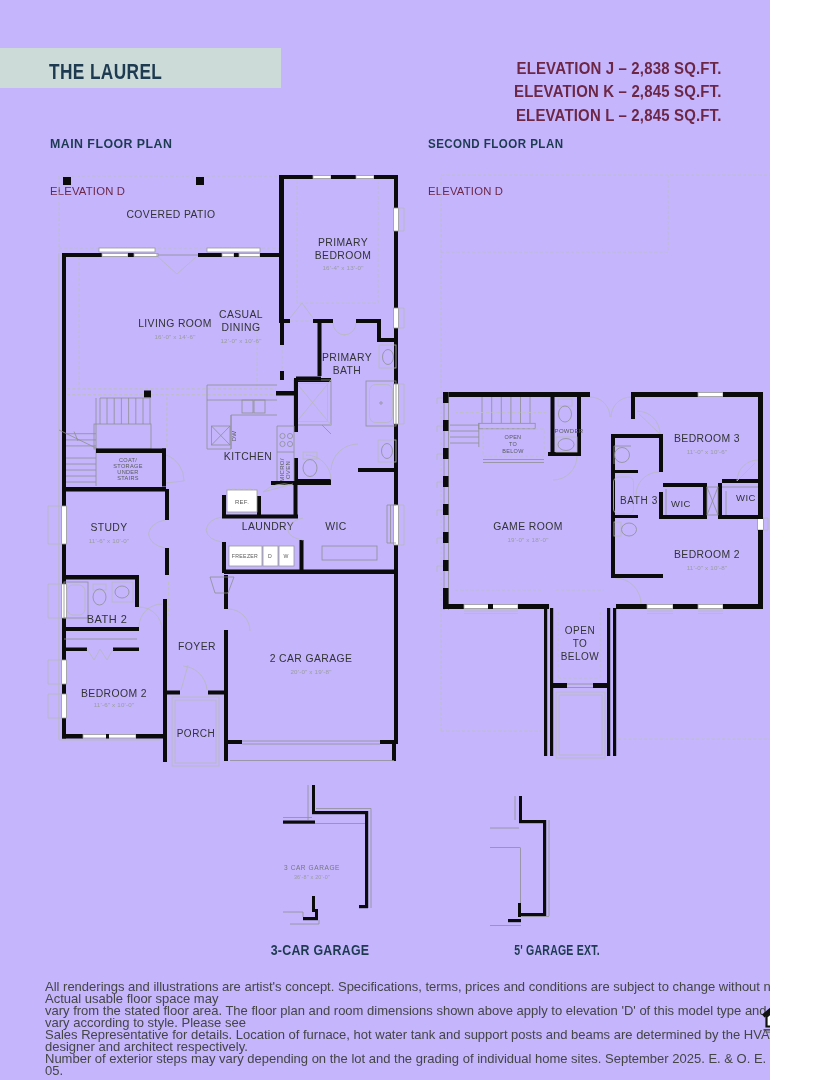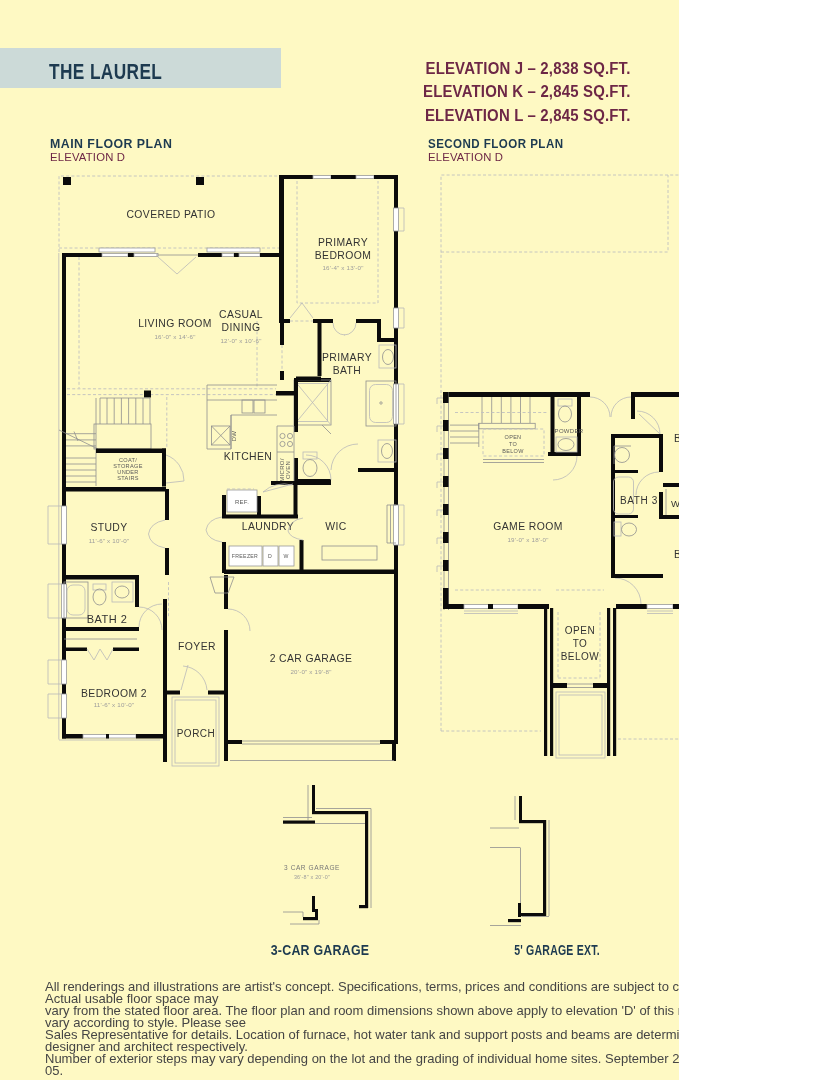--- a/index.html
+++ b/index.html
@@ -1,25 +1,25 @@
 <!DOCTYPE html>
 <html><head>
 <meta charset="utf-8">
 <style>
   html,body{margin:0;padding:0;background:#fff;}
-  #page{position:relative;width:679px;height:1080px;background:#fef9c3;overflow:hidden;
+  #page{position:relative;width:770px;height:1080px;background:#c4b5fd;overflow:hidden;
         font-family:"Liberation Sans", sans-serif;}
   .abs{position:absolute;}
   #banner{left:0;top:48px;width:281px;height:40px;background:#ccdad8;}
   #title{left:49px;top:59px;color:#1d3a50;font-size:22px;font-weight:700;letter-spacing:0.5px;
          transform:scale(0.785,1);transform-origin:left top;}
   #elev{right:48px;top:57px;text-align:right;color:#6d2746;font-size:17.2px;font-weight:700;
         line-height:23.3px;letter-spacing:0.2px;transform:scale(0.87,1);transform-origin:right top;}
   .h2{color:#1d3a50;font-size:13px;font-weight:700;letter-spacing:0.5px;transform:scale(0.95,1);transform-origin:left top;}
-  .h3{color:#6d2746;font-size:11.3px;letter-spacing:0.2px;}
+  .h3{color:#6d2746;font-size:11.3px;letter-spacing:0.2px;margin-top:34px;}
   .glabel{color:#1d3a50;font-size:15.5px;font-weight:700;letter-spacing:0.3px;transform:scale(0.8,1);line-height:15.5px;}
   #footer{left:45px;top:981px;width:760px;color:#454545;font-size:13px;line-height:12px;}
 </style>
 </head>
 <body>
 <div id="page">
   <div id="banner" class="abs"></div>
   <div id="title" class="abs">THE LAUREL</div>
   <div id="elev" class="abs">ELEVATION J – 2,838 SQ.FT.<br>ELEVATION K – 2,845 SQ.FT.<br>ELEVATION L – 2,845 SQ.FT.</div>
   <div class="abs h2" style="left:50px;top:136px;">MAIN FLOOR PLAN</div>

